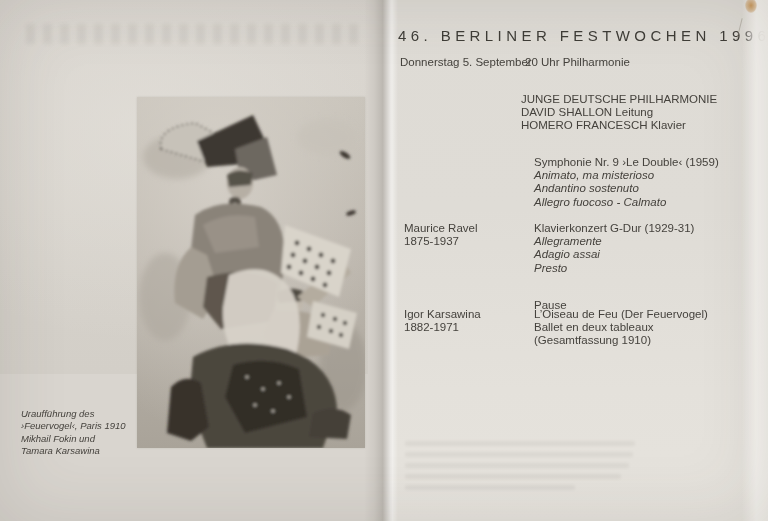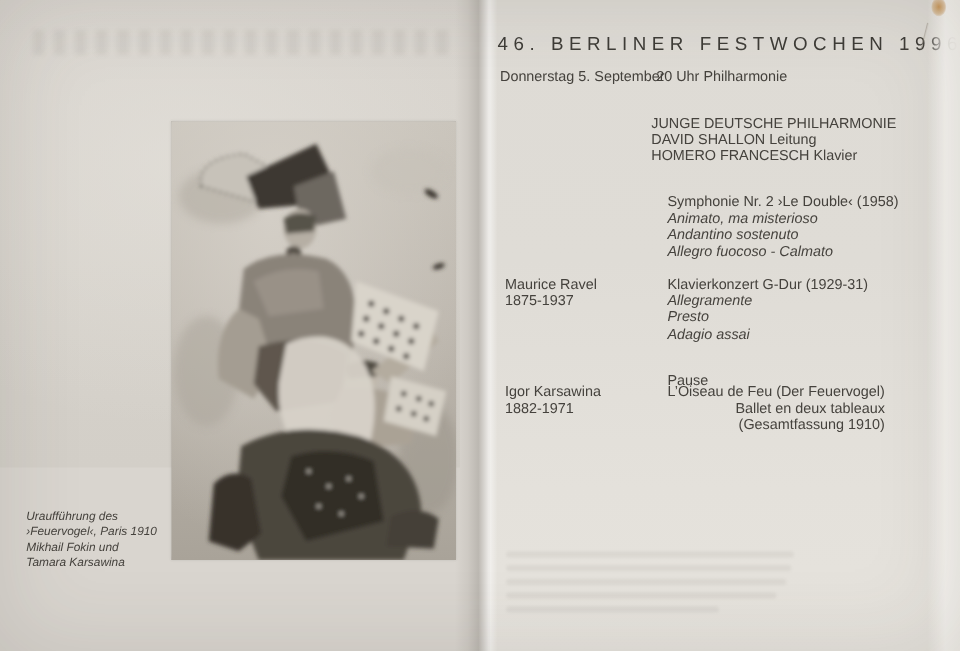--- a/index.html
+++ b/index.html
@@ -195,44 +195,44 @@
     <span class="venue">20 Uhr Philharmonie</span>
   </div>
 
   <div class="performers txt">
     <div>JUNGE DEUTSCHE PHILHARMONIE</div>
     <div>DAVID SHALLON Leitung</div>
     <div>HOMERO FRANCESCH Klavier</div>
   </div>
 
   <div class="prog-work txt" style="top:156px;">
-    <div>Symphonie Nr. 2 ›Le Double‹ (1958)</div>
+    <div>Symphonie Nr. 9 ›Le Double‹ (1959)</div>
     <div class="mv">Animato, ma misterioso</div>
     <div class="mv">Andantino sostenuto</div>
     <div class="mv">Allegro fuocoso - Calmato</div>
   </div>
 
   <div class="prog-composer txt" style="top:222px;">
     <div>Maurice Ravel</div>
     <div>1875-1937</div>
   </div>
   <div class="prog-work txt" style="top:222px;">
     <div>Klavierkonzert G-Dur (1929-31)</div>
     <div class="mv">Allegramente</div>
+    <div class="mv">Adagio assai</div>
     <div class="mv">Presto</div>
-    <div class="mv">Adagio assai</div>
   </div>
 
   <div class="pause txt">Pause</div>
 
   <div class="prog-composer txt" style="top:308px;">
     <div>Igor Karsawina</div>
     <div>1882-1971</div>
   </div>
-  <div class="prog-work txt" style="top:308px;text-align:right;">
+  <div class="prog-work txt" style="top:308px;">
     <div>L’Oiseau de Feu (Der Feuervogel)</div>
     <div>Ballet en deux tableaux</div>
     <div>(Gesamtfassung 1910)</div>
   </div>
 
   <div class="ghost-par">
     <div style="width:230px;"></div>
     <div style="width:228px;"></div>
     <div style="width:224px;"></div>
     <div style="width:216px;"></div>

